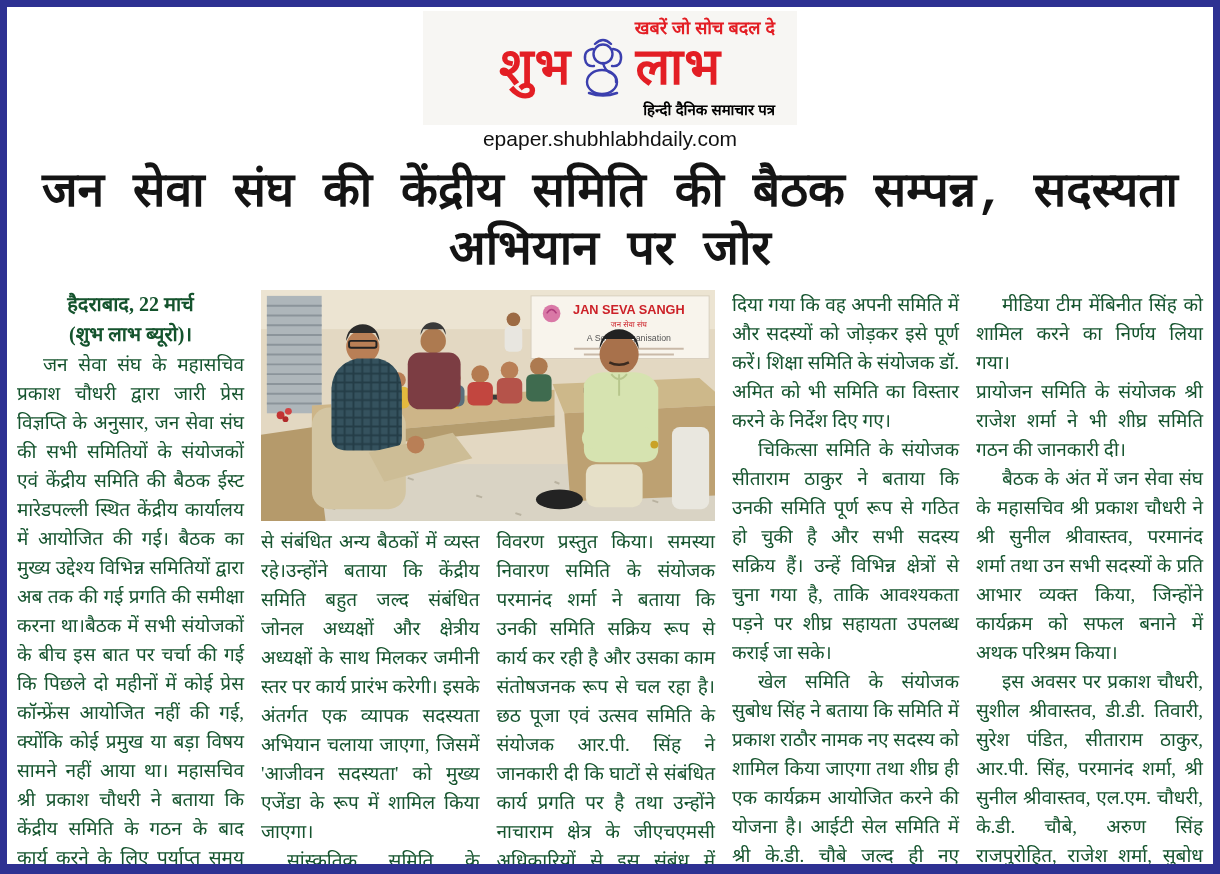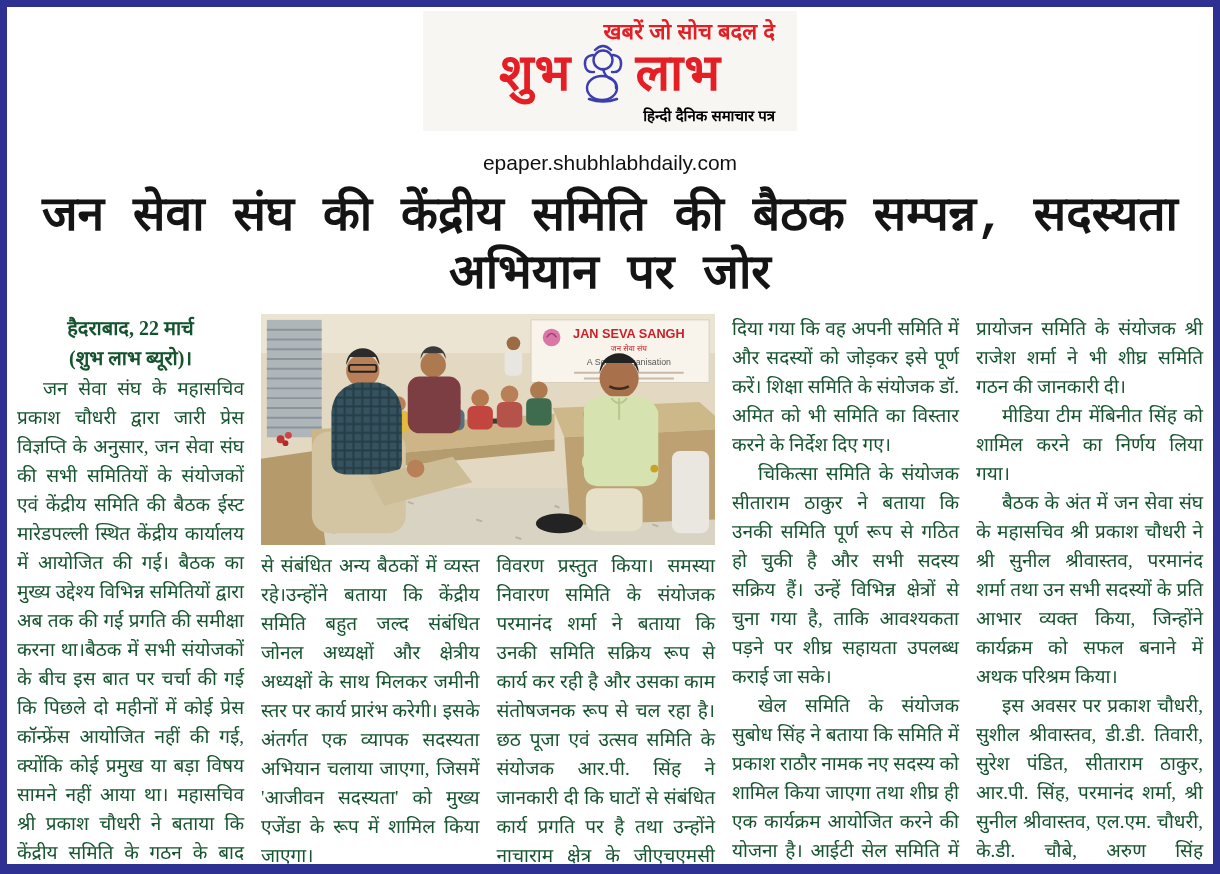--- a/index.html
+++ b/index.html
@@ -19,21 +19,21 @@
   .logo-box{
     display:inline-block;
     background:#f7f6f3;
     padding:4px 22px 6px 22px;
     min-width:330px;
   }
   .tagline{
     text-align:right;
     color:#e31e24;
     font-weight:bold;
-    font-size:22px;
+    font-size:18px;
     font-family:"Liberation Sans","DejaVu Sans",sans-serif;
     margin-bottom:-4px;
   }
   .logo-row{
     display:flex;align-items:center;justify-content:center;gap:4px;
   }
   .logo-word{
     color:#e31e24;
     font-weight:bold;
     font-size:51px;
@@ -46,21 +46,21 @@
     text-align:right;
     color:#000000;
     font-weight:bold;
     font-size:15px;
     font-family:"Liberation Sans","DejaVu Sans",sans-serif;
     margin-top:-2px;
   }
   .site-url{
     font-size:21px;
     color:#111;
-    margin-top:20px;
+    margin-top:2px;
     font-family:"Liberation Sans","DejaVu Sans",sans-serif;
   }
   .date-line{
     font-size:19px;
     color:#111;
     margin-top:2px;
     font-family:"Liberation Sans","DejaVu Sans",sans-serif;
   }
   
   .headline{
@@ -268,20 +268,20 @@
       </div>
     </div>
 
     <div class="col body-text">
       <p class="para no-indent">दिया गया कि वह अपनी समिति में और सदस्यों को जोड़कर इसे पूर्ण करें। शिक्षा समिति के संयोजक डॉ. अमित को भी समिति का विस्तार करने के निर्देश दिए गए।</p>
       <p class="para">चिकित्सा समिति के संयोजक सीताराम ठाकुर ने बताया कि उनकी समिति पूर्ण रूप से गठित हो चुकी है और सभी सदस्य सक्रिय हैं। उन्हें विभिन्न क्षेत्रों से चुना गया है, ताकि आवश्यकता पड़ने पर शीघ्र सहायता उपलब्ध कराई जा सके।</p>
       <p class="para">खेल समिति के संयोजक सुबोध सिंह ने बताया कि समिति में प्रकाश राठौर नामक नए सदस्य को शामिल किया जाएगा तथा शीघ्र ही एक कार्यक्रम आयोजित करने की योजना है। आईटी सेल समिति में श्री के.डी. चौबे जल्द ही नए सदस्यों को जोड़कर समिति का गठन करेंगे।</p>
     </div>
 
     <div class="col body-text">
+      <p class="para">मीडिया टीम मेंबिनीत सिंह को शामिल करने का निर्णय लिया गया।</p>
       <p class="para no-indent">प्रायोजन समिति के संयोजक श्री राजेश शर्मा ने भी शीघ्र समिति गठन की जानकारी दी।</p>
-      <p class="para">मीडिया टीम मेंबिनीत सिंह को शामिल करने का निर्णय लिया गया।</p>
       <p class="para">बैठक के अंत में जन सेवा संघ के महासचिव श्री प्रकाश चौधरी ने श्री सुनील श्रीवास्तव, परमानंद शर्मा तथा उन सभी सदस्यों के प्रति आभार व्यक्त किया, जिन्होंने कार्यक्रम को सफल बनाने में अथक परिश्रम किया।</p>
       <p class="para">इस अवसर पर प्रकाश चौधरी, सुशील श्रीवास्तव, डी.डी. तिवारी, सुरेश पंडित, सीताराम ठाकुर, आर.पी. सिंह, परमानंद शर्मा, श्री सुनील श्रीवास्तव, एल.एम. चौधरी, के.डी. चौबे, अरुण सिंह राजपुरोहित, राजेश शर्मा, सुबोध सिंह, बिनीत सिंह, प्रकाश राठौर सहित अन्य सदस्य उपस्थित रहे।</p>
     </div>
 
   </div>
 </div>
 
 </body></html>

